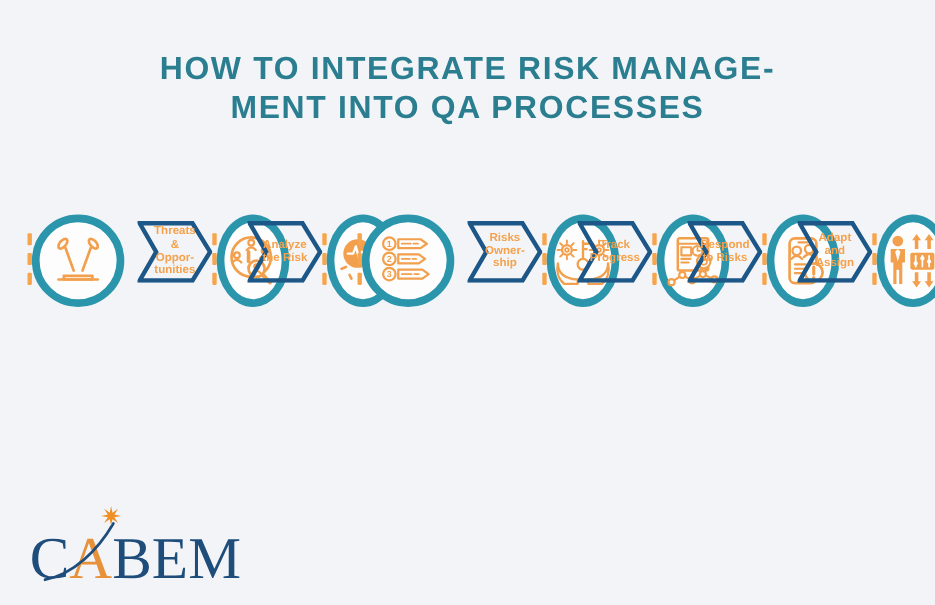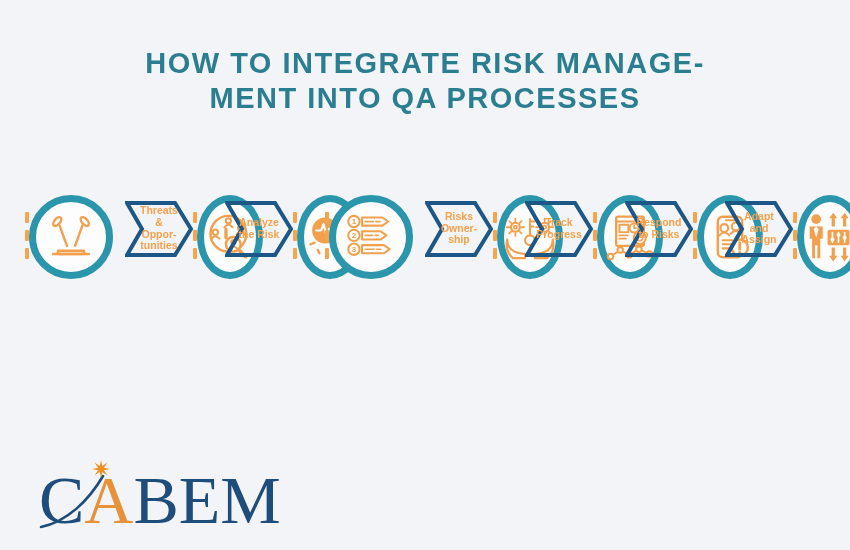--- a/index.html
+++ b/index.html
@@ -40,23 +40,23 @@
   .icon-circle{
     margin-top:17px;width:70px;height:70px;border-radius:50%;
     border:7px solid #2a95ab;background:#fdfdfe;
     display:flex;align-items:center;justify-content:center;
   }
   .icon-circle svg{display:block;}
 
   
   .logo{position:absolute;left:27px;top:456px;width:216px;height:78px;}
   .logo-text{
-    position:absolute;left:12px;bottom:0;
+    position:absolute;left:0;bottom:0;
     font-family:"Liberation Serif", serif;
-    font-size:68px;line-height:1;letter-spacing:0px;
+    font-size:54px;line-height:1;letter-spacing:0px;
     color:#1e4d7b;
   }
   .logo-text .a{color:#e8913b;}
   .logo-overlay{position:absolute;left:0;top:0;}
 </style>
 </head>
 <body>
 
 <div class="canvas">
 

